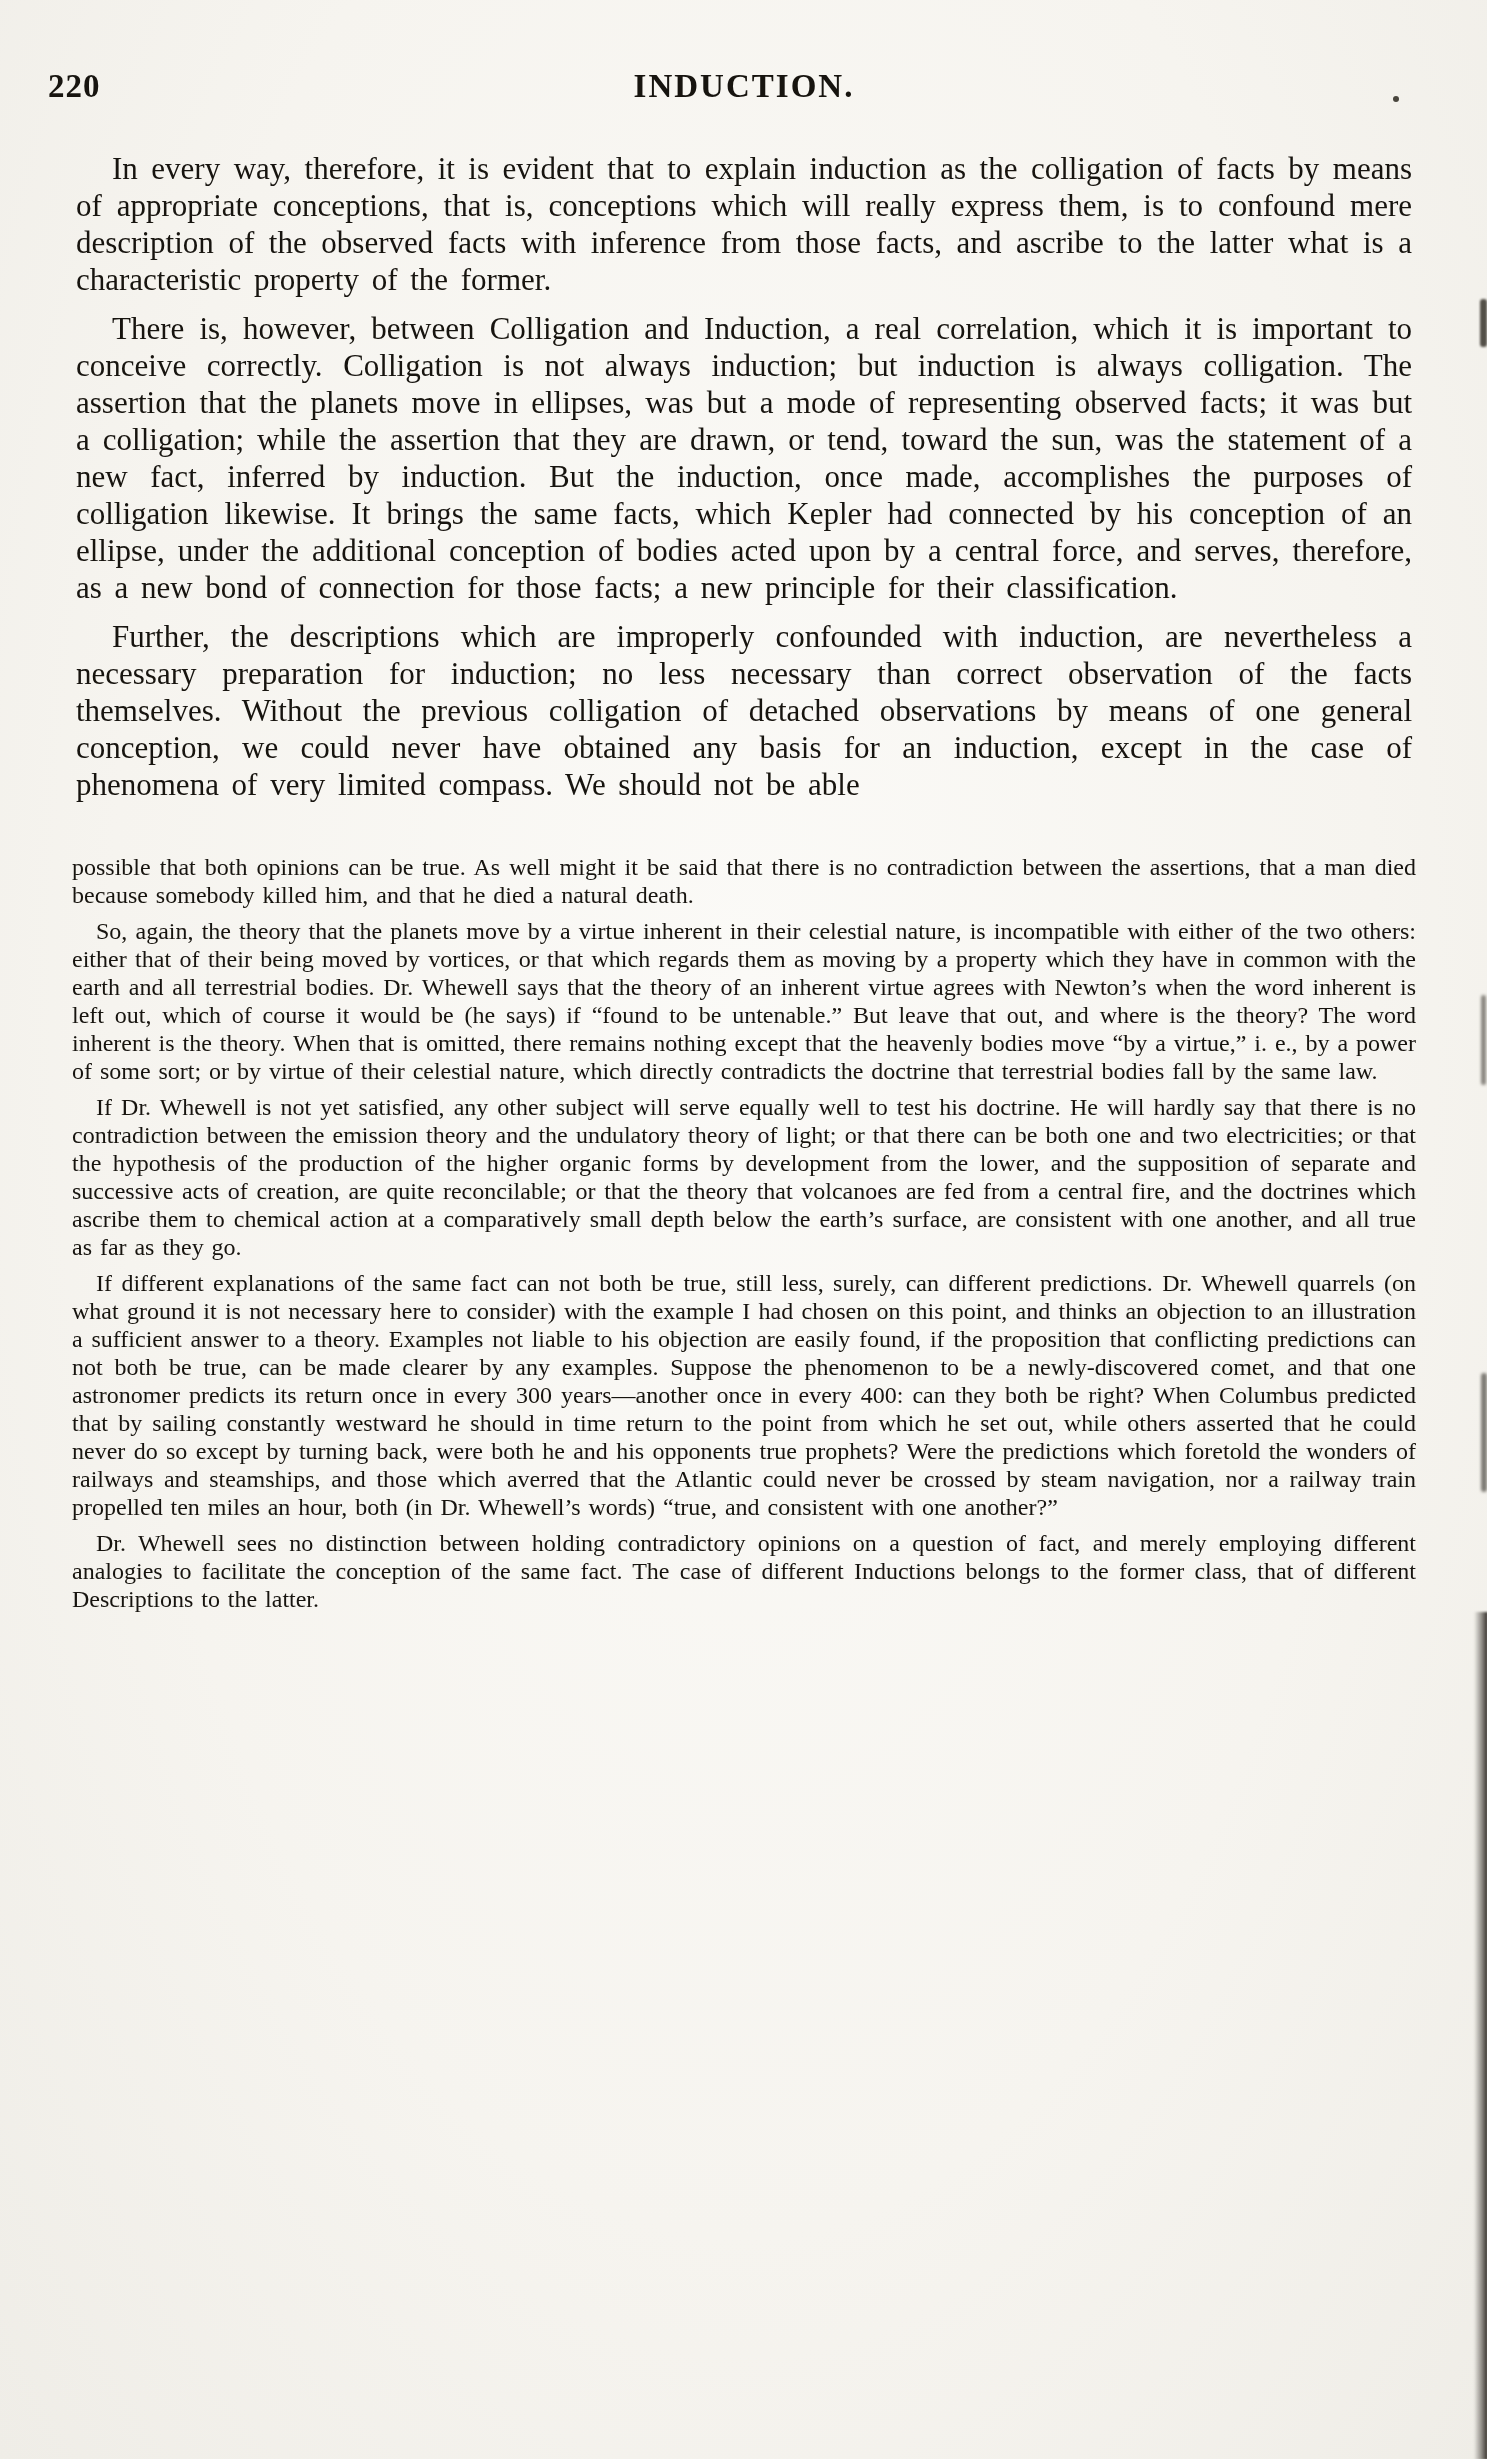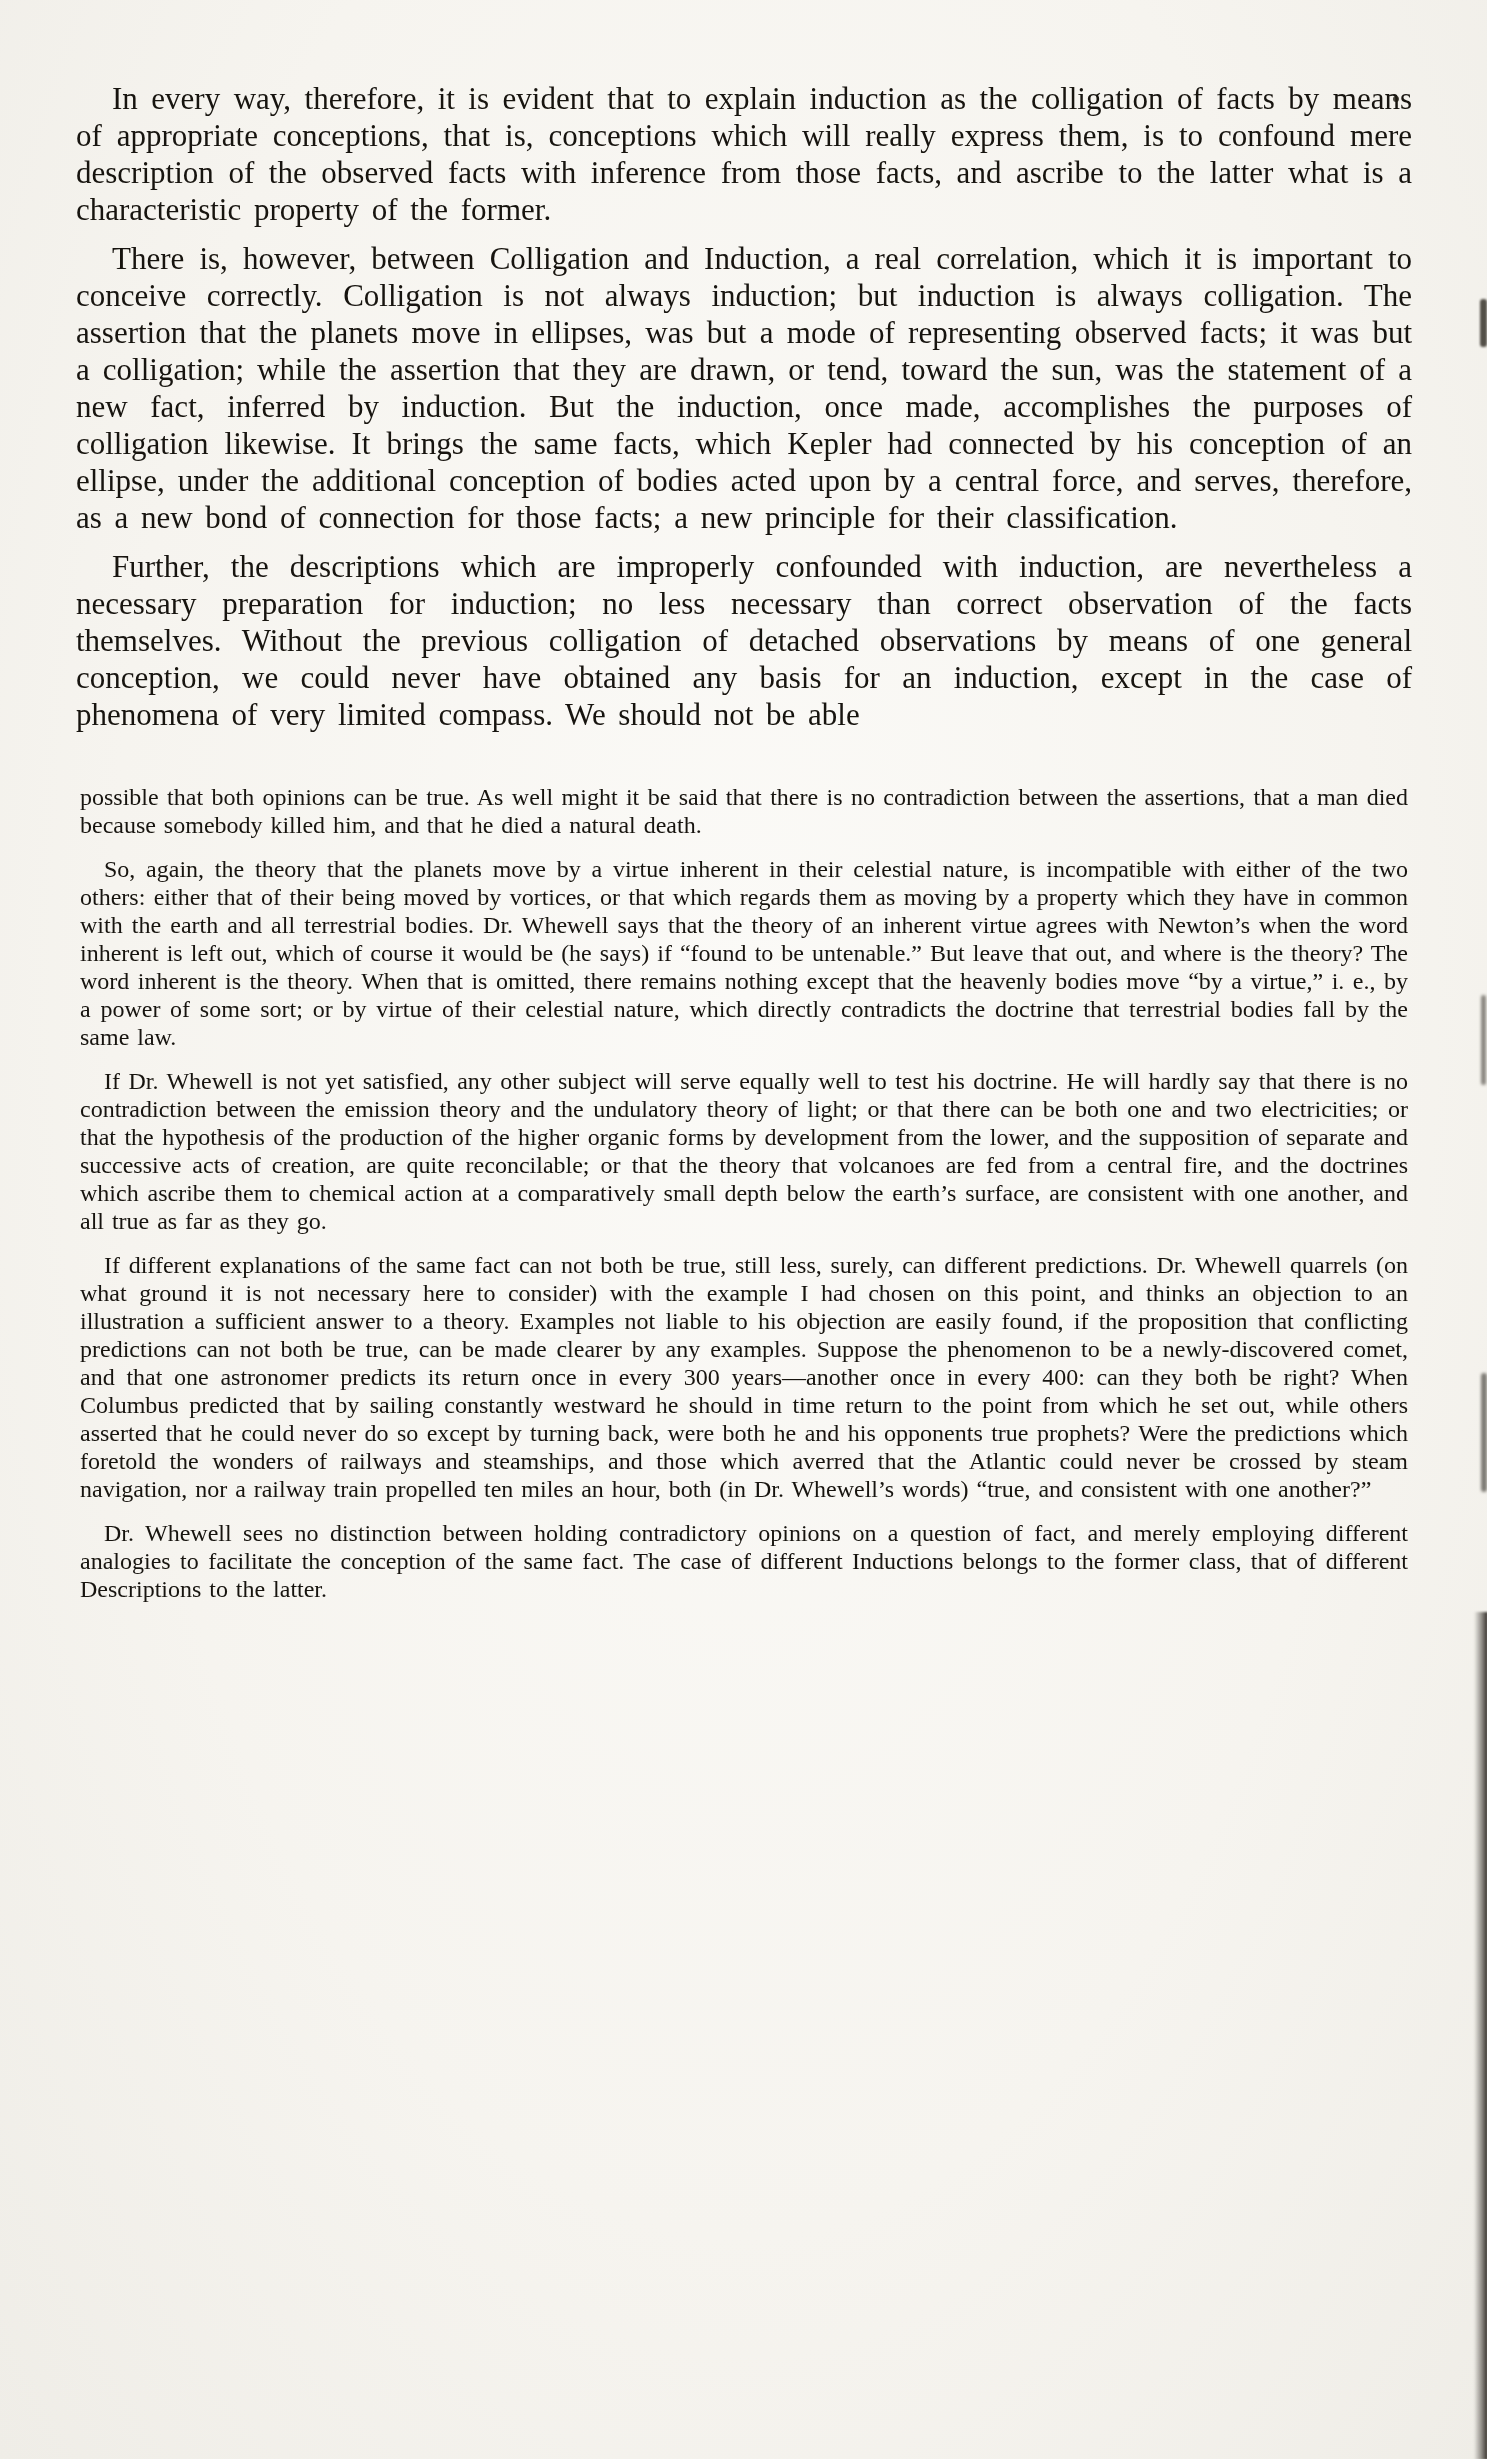--- a/index.html
+++ b/index.html
@@ -48,21 +48,21 @@
     font-size: 31px;
     line-height: 37px;
     text-align: justify;
     text-indent: 36px;
     word-spacing: 0.16em;
   }
   .footnotes {
     margin-top: 50px;
   }
   .footnotes p {
-    margin: 16px;
+    margin: 8px;
     font-size: 24px;
     line-height: 28px;
     text-align: justify;
     text-indent: 24px;
     word-spacing: 0.08em;
   }
   .footnotes p.no-indent {
     text-indent: 0;
   }
   
@@ -113,20 +113,24 @@
     height: 6px;
     background: rgba(30,26,18,0.8);
     border-radius: 50%;
   }
 </style>
 </head>
 <body>
 
 <div class="page">
 
+  <div class="header-row">
+    <span class="page-number">220</span>
+    <span class="running-head">INDUCTION.</span>
+  </div>
 
   <div class="main-text">
     <p>In every way, therefore, it is evident that to explain induction as the colligation of facts by means of appropriate conceptions, that is, conceptions which will really express them, is to confound mere description of the observed facts with inference from those facts, and ascribe to the latter what is a characteristic property of the former.</p>
     <p>There is, however, between Colligation and Induction, a real correlation, which it is important to conceive correctly. Colligation is not always induction; but induction is always colligation. The assertion that the planets move in ellipses, was but a mode of representing observed facts; it was but a colligation; while the assertion that they are drawn, or tend, toward the sun, was the statement of a new fact, inferred by induction. But the induction, once made, accomplishes the purposes of colligation likewise. It brings the same facts, which Kepler had connected by his conception of an ellipse, under the additional conception of bodies acted upon by a central force, and serves, therefore, as a new bond of connection for those facts; a new principle for their classification.</p>
     <p>Further, the descriptions which are improperly confounded with induction, are nevertheless a necessary preparation for induction; no less necessary than correct observation of the facts themselves. Without the previous colligation of detached observations by means of one general conception, we could never have obtained any basis for an induction, except in the case of phenomena of very limited compass. We should not be able</p>
   </div>
 
   <div class="footnotes">
     <p class="no-indent">possible that both opinions can be true. As well might it be said that there is no contradiction between the assertions, that a man died because somebody killed him, and that he died a natural death.</p>
     <p>So, again, the theory that the planets move by a virtue inherent in their celestial nature, is incompatible with either of the two others: either that of their being moved by vortices, or that which regards them as moving by a property which they have in common with the earth and all terrestrial bodies. Dr. Whewell says that the theory of an inherent virtue agrees with Newton’s when the word inherent is left out, which of course it would be (he says) if “found to be untenable.” But leave that out, and where is the theory? The word inherent is the theory. When that is omitted, there remains nothing except that the heavenly bodies move “by a virtue,” i. e., by a power of some sort; or by virtue of their celestial nature, which directly contradicts the doctrine that terrestrial bodies fall by the same law.</p>

